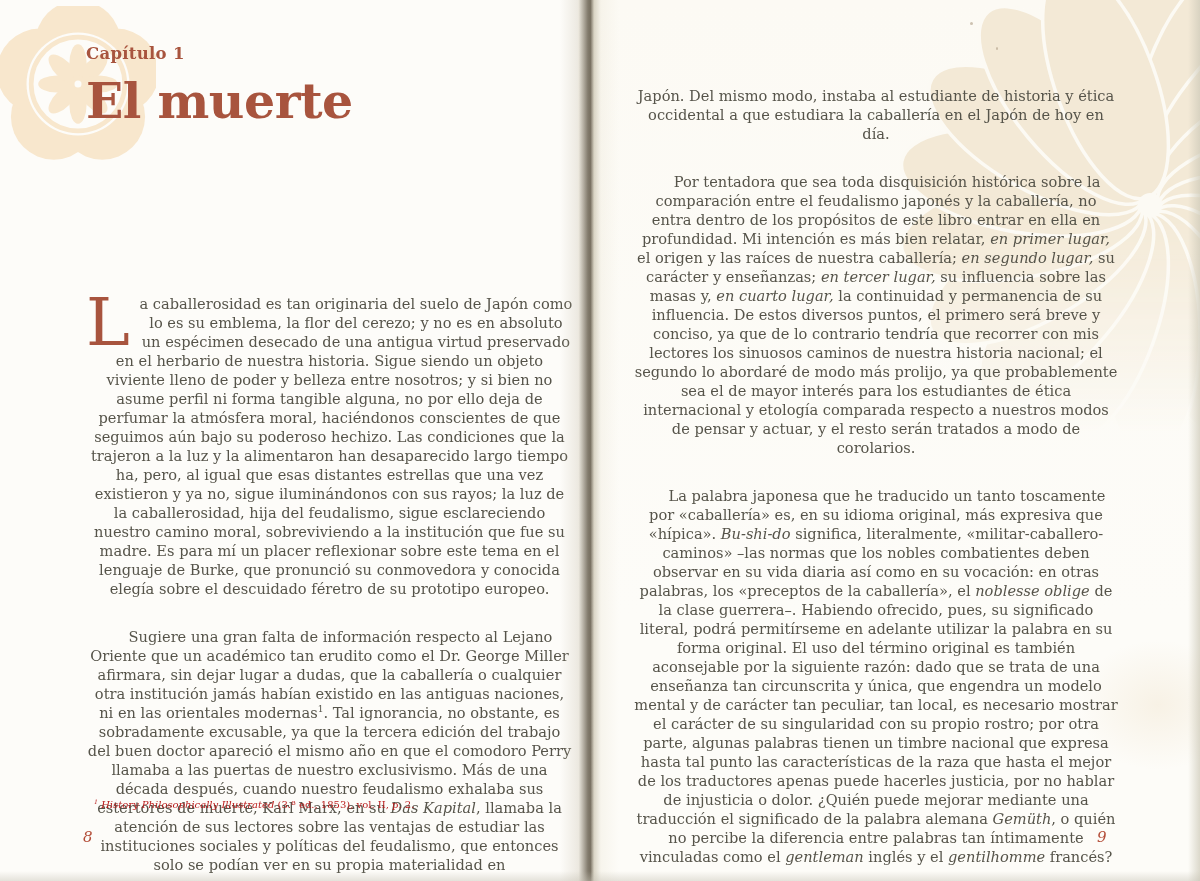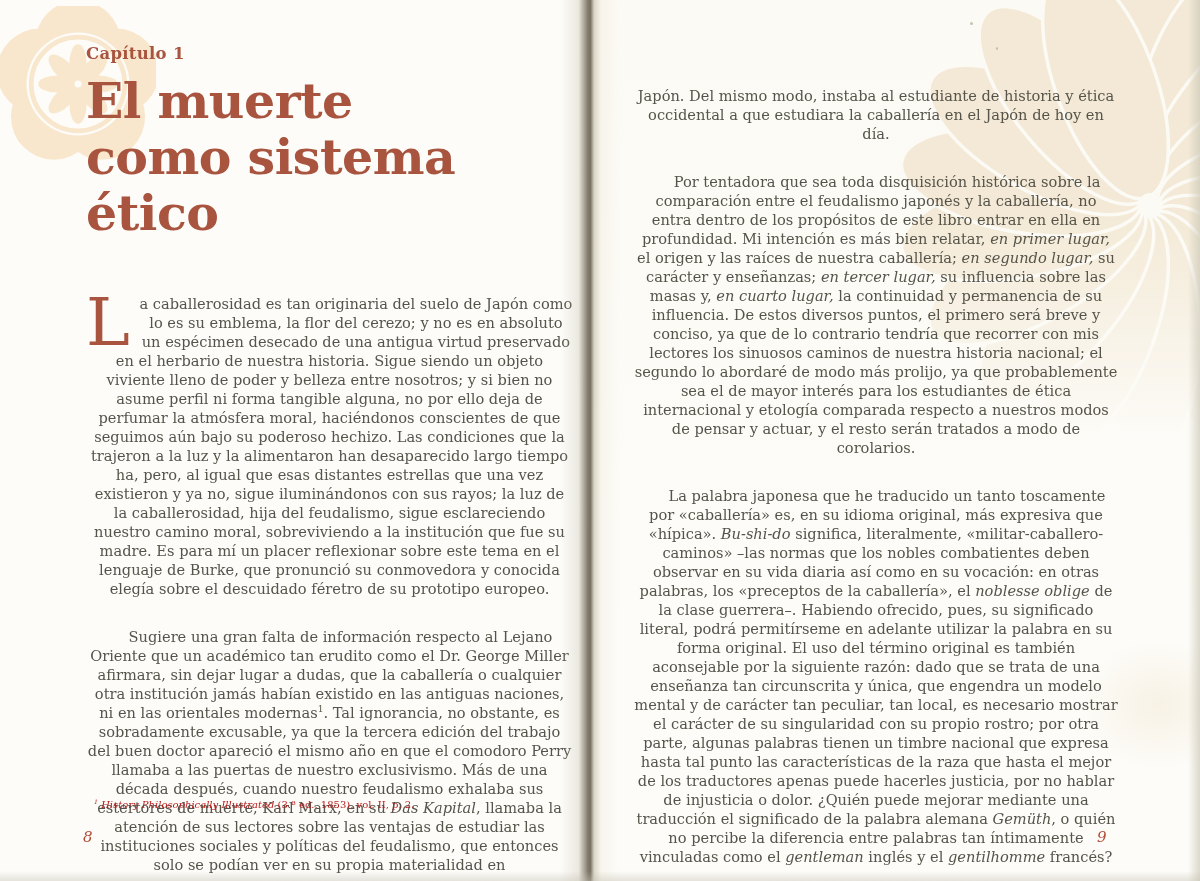--- a/index.html
+++ b/index.html
@@ -84,21 +84,20 @@
         <ellipse cx="100" cy="73" rx="11" ry="24" transform="rotate(315 100 100)"></ellipse>
       </g>
       <circle cx="100" cy="100" r="11" fill="#f8e7cd"></circle>
       <circle cx="100" cy="100" r="4.5" fill="#fdfcf9"></circle>
     </svg>
 
     <div class="chapter-head">
       <div class="chapter-label">Capítulo 1</div>
       <div class="chapter-title">
         <div>El muerte</div>
-        <div>como sistema ético</div>
       </div>
     </div>
 
     <div class="bodytext body-left">
       <p><span class="dropcap">L</span><span><span>a caballerosidad es tan originaria del suelo de Japón como lo es su emblema, la flor del cerezo; y no es en absoluto un espécimen desecado de una antigua virtud preservado en el herbario de nuestra historia. Sigue siendo un objeto viviente lleno de poder y belleza entre nosotros; y si bien no asume perfil ni forma tangible alguna, no por ello deja de perfumar la atmósfera moral, haciéndonos conscientes de que seguimos aún bajo su poderoso hechizo. Las condiciones que la trajeron a la luz y la alimentaron han desaparecido largo tiempo ha, pero, al igual que esas distantes estrellas que una vez existieron y ya no, sigue iluminándonos con sus rayos; la luz de la caballerosidad, hija del feudalismo, sigue esclareciendo nuestro camino moral, sobreviviendo a la institución que fue su madre. Es para mí un placer reflexionar sobre este tema en el lenguaje de Burke, que pronunció su conmovedora y conocida elegía sobre el descuidado féretro de su prototipo europeo.</span></span></p>
       <p class="ind"><span>Sugiere una gran falta de información respecto al Lejano Oriente que un académico tan erudito como el Dr. George Miller afirmara, sin dejar lugar a dudas, que la caballería o cualquier otra institución jamás habían existido en las antiguas naciones, ni en las orientales modernas</span><span class="sup">1</span><span>. Tal ignorancia, no obstante, es sobradamente excusable, ya que la tercera edición del trabajo del buen doctor apareció el mismo año en que el comodoro Perry llamaba a las puertas de nuestro exclusivismo. Más de una década después, cuando nuestro feudalismo exhalaba sus estertores de muerte, Karl Marx, en su </span><span class="it">Das Kapital</span><span>, llamaba la atención de sus lectores sobre las ventajas de estudiar las instituciones sociales y políticas del feudalismo, que entonces solo se podían ver en su propia materialidad en</span></p>
     </div>
 
     <div class="footnote"><span class="sup">1</span><span><span> </span><span class="it">History Philosophically Illustrated</span><span> (3.ª ed., 1853), vol. II, p. 2.</span></span></div>
 

